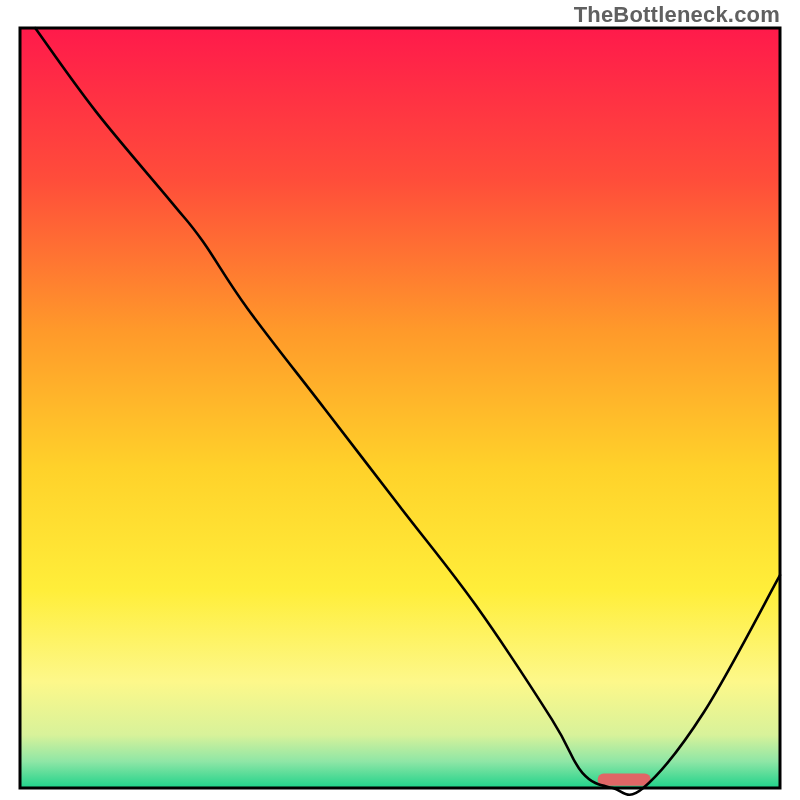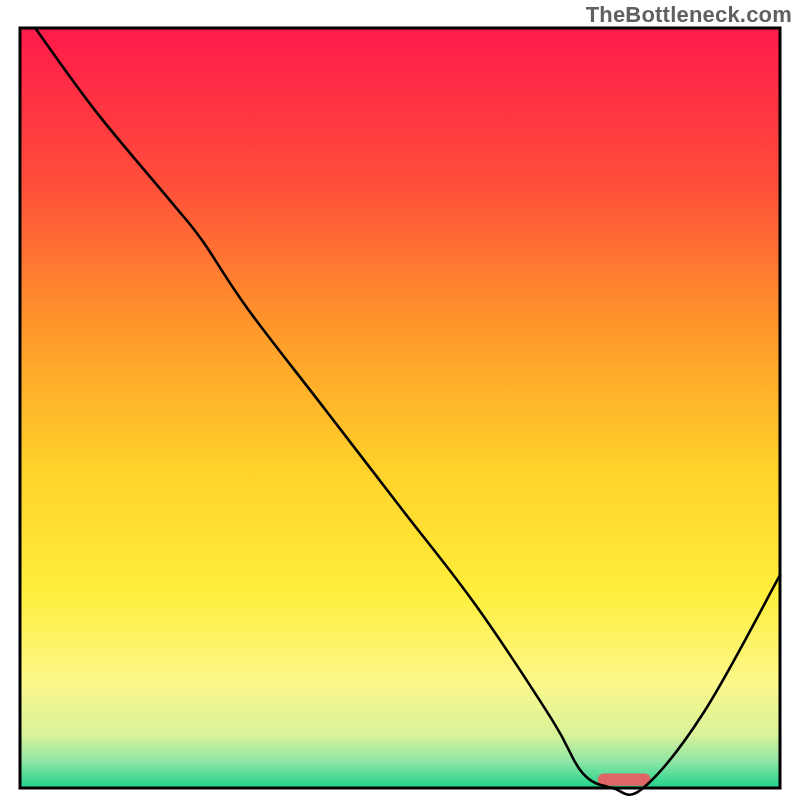--- a/index.html
+++ b/index.html
@@ -11,21 +11,21 @@
     font-family: Arial, Helvetica, sans-serif;
   }
   .chart-wrap {
     position: relative;
     width: 800px;
     height: 800px;
   }
   .watermark {
     position: absolute;
     top: 2px;
-    right: 8px;
+    right: 20px;
     font-size: 22px;
     font-weight: 600;
     color: #606060;
     letter-spacing: 0.2px;
     z-index: 5;
     user-select: none;
   }
   svg.plot {
     position: absolute;
     left: 0;

